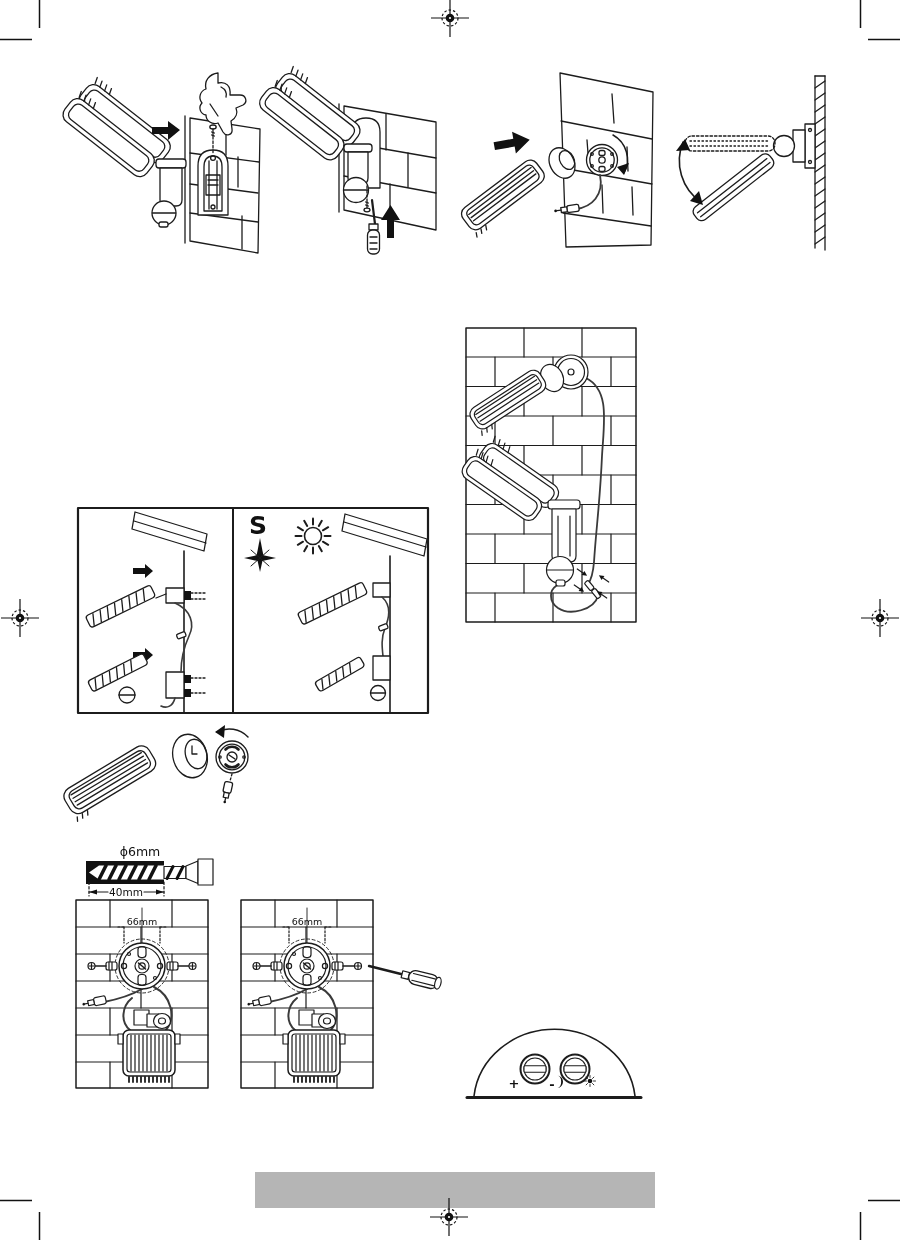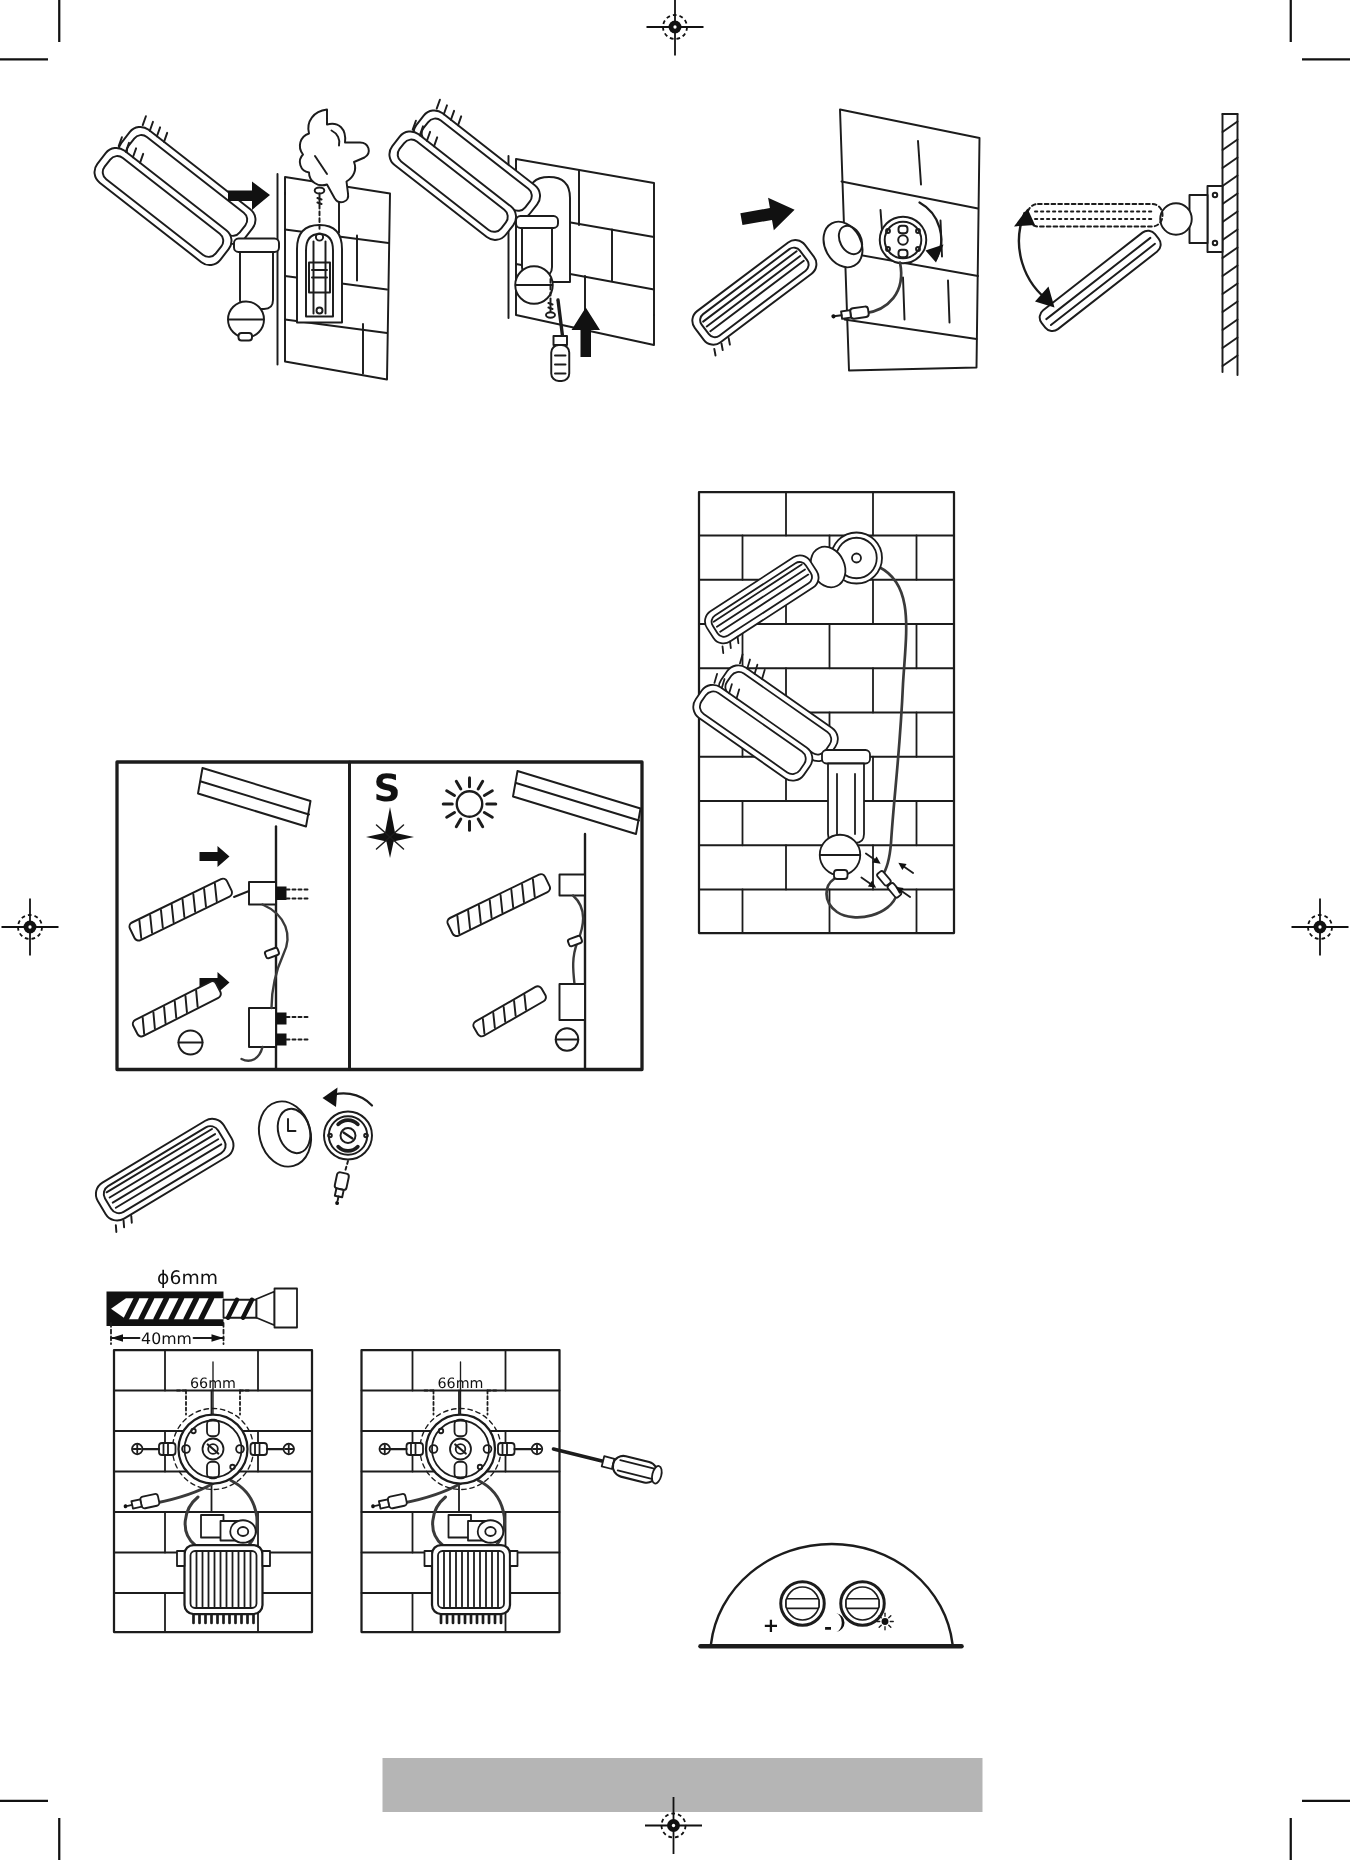--- a/index.html
+++ b/index.html
@@ -501,21 +501,21 @@
         <g transform="translate(161,69) rotate(12)">
           <rect x="-4" y="0" width="8" height="11" rx="2" fill="#fff"></rect>
           <rect x="-2.5" y="11" width="5" height="5" fill="#fff"></rect>
           <line x1="0" y1="16" x2="0" y2="19"></line>
           <circle cx="0" cy="20.5" r="1.3" fill="#111" stroke="none"></circle>
         </g>
       </g>
     </svg>
   </div>
 
-  <div class="fig" style="left:65px;top:836px">
+  <div class="fig" style="left:80px;top:836px">
     <svg width="145" height="66" viewBox="0 0 145 66">
       <g stroke="#1c1c1c" fill="none" stroke-width="1.2" stroke-linecap="round" stroke-linejoin="round">
         <text class="t" x="60" y="20" font-size="12.5" text-anchor="middle">ϕ6mm</text>
         <rect x="6" y="25" width="78" height="23" fill="#111" stroke="none"></rect>
         <g>
           <path d="M9,36.5 L19,29.5 H84 V43.5 H19 Z" fill="#fff" stroke="none"></path>
           <g stroke="#111" stroke-width="3.5">
             <line x1="26" y1="29.5" x2="19" y2="43.5"></line>
               <line x1="36" y1="29.5" x2="29" y2="43.5"></line>
               <line x1="46" y1="29.5" x2="39" y2="43.5"></line>

